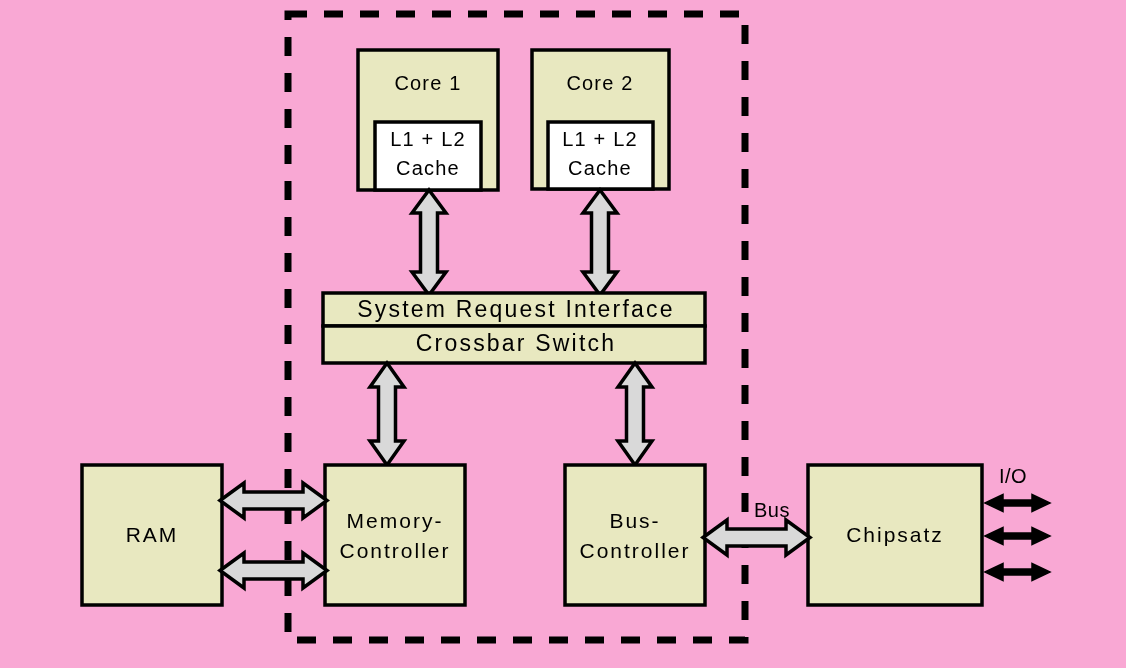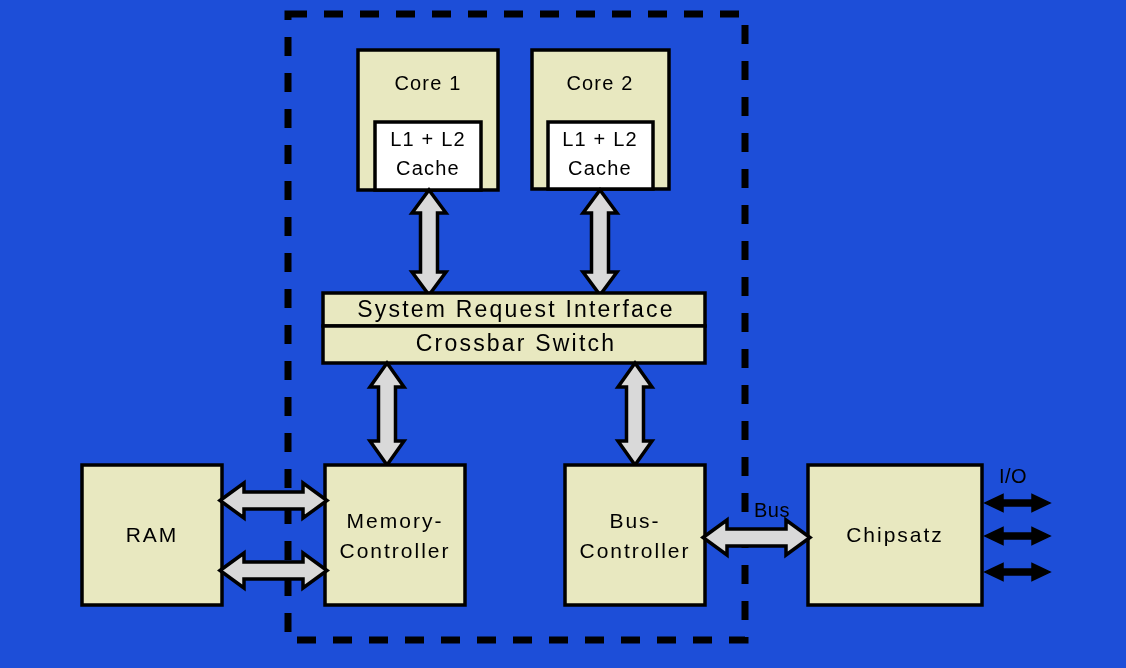--- a/index.html
+++ b/index.html
@@ -5,21 +5,21 @@
 <style>
   html, body {
     margin: 0;
     padding: 0;
     background: #ffffff;
   }
   #stage {
     position: relative;
     width: 1126px;
     height: 668px;
-    background: #1d4ed8;
+    background: #f9a8d4;
     font-family: "Liberation Sans", sans-serif;
     overflow: hidden;
   }
   svg#diagram {
     position: absolute;
     left: 0;
     top: 0;
     width: 1126px;
     height: 668px;
     display: block;

